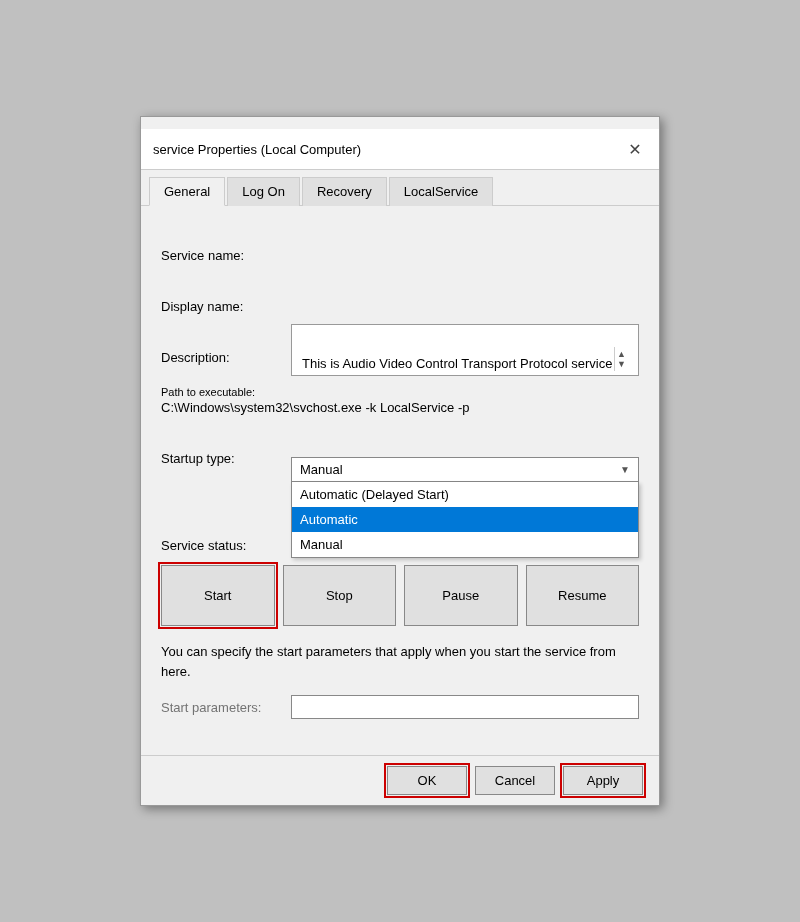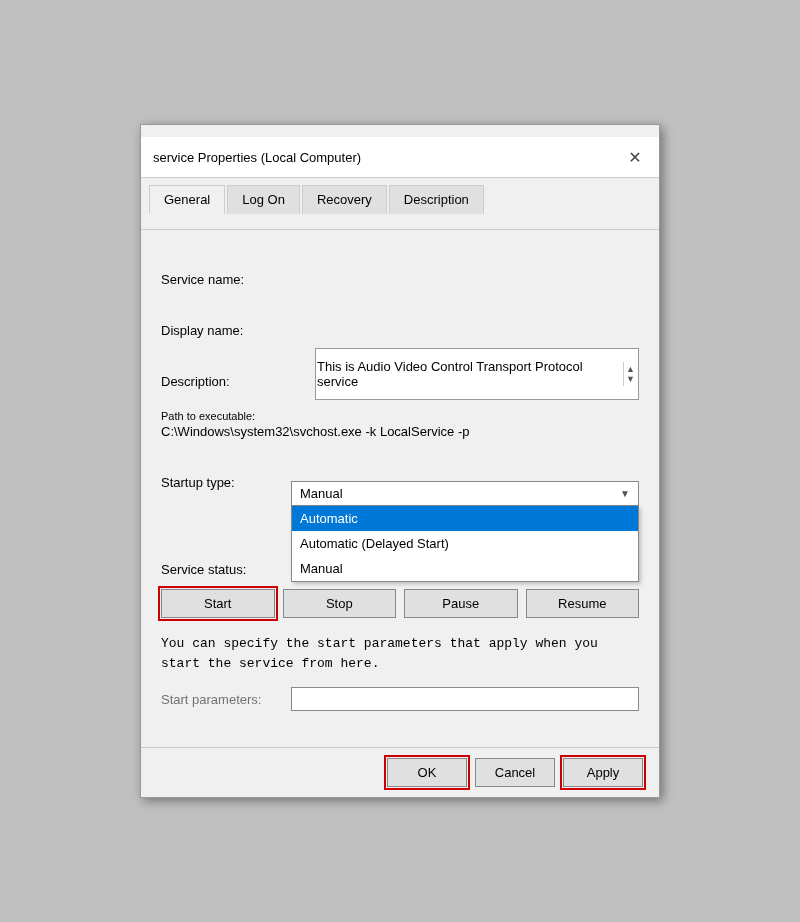--- a/index.html
+++ b/index.html
@@ -43,21 +43,21 @@
       display: flex;
       align-items: center;
       justify-content: center;
       color: #444;
     }
 
     .tabs {
       display: flex;
       border-bottom: 1px solid #ccc;
       background: #f0f0f0;
-      padding: 16px 8px;
+      padding: 0 8px;
       padding-top: 6px;
     }
     .tab {
       padding: 6px 14px;
       border: 1px solid #ccc;
       border-bottom: none;
       background: #e0e0e0;
       cursor: pointer;
       margin-right: 2px;
       font-size: 13px;
@@ -90,27 +90,26 @@
     }
     .form-value {
       flex: 1;
       font-size: 13px;
       color: #000;
     }
     .description-box {
       flex: 1;
       background: white;
       border: 1px solid #999;
-      padding: 4px 1px;
+      padding: 4px 10px;
       font-size: 13px;
       min-height: 52px;
       position: relative;
       display: flex;
-      align-items: center;
-      margin-left: 24px;
+      align-items: flex-end;
     }
     .description-text {
       flex: 1;
       font-size: 13px;
     }
     .scrollbar {
       width: 14px;
       display: flex;
       flex-direction: column;
       align-items: center;
@@ -202,37 +201,36 @@
       font-size: 13px;
     }
 
     .service-buttons {
       display: flex;
       gap: 8px;
       margin-bottom: 16px;
     }
     .svc-btn {
       flex: 1;
-      padding: 6px 0;
+      padding: 22px 0;
       background: #e0e0e0;
       border: 1px solid #888;
       cursor: pointer;
       font-size: 13px;
       text-align: center;
     }
     .svc-btn.highlighted {
       outline: 2px solid #cc0000;
       outline-offset: 1px;
     }
 
     .info-text {
       font-size: 13px;
       margin-bottom: 14px;
       line-height: 1.5;
-      font-family: Liberation Mono, monospace;
     }
 
     .start-params-row {
       display: flex;
       align-items: center;
       margin-bottom: 20px;
     }
     .start-params-label {
       width: 130px;
       font-size: 13px;
@@ -276,21 +274,21 @@
 
   <div class="title-bar">
     <span class="title-bar-text">service Properties (Local Computer)</span>
     <button class="close-btn">✕</button>
   </div>
 
   <div class="tabs">
     <div class="tab active">General</div>
     <div class="tab">Log On</div>
     <div class="tab">Recovery</div>
-    <div class="tab">Description</div>
+    <div class="tab">LocalService</div>
   </div>
 
   <div class="content">
 
     <div class="form-row">
       <span class="form-label">Service name:</span>
       <span class="form-value"></span>
     </div>
 
     <div class="form-row">
@@ -315,22 +313,22 @@
     </div>
 
     <div class="startup-row">
       <span class="form-label">Startup type:</span>
       <div class="dropdown-wrapper">
         <button class="dropdown-btn">
           <span>Manual</span>
           <span class="dropdown-arrow">▼</span>
         </button>
         <div class="dropdown-list">
+          <div class="dropdown-item">Automatic (Delayed Start)</div>
           <div class="dropdown-item selected">Automatic</div>
-          <div class="dropdown-item">Automatic (Delayed Start)</div>
           <div class="dropdown-item">Manual</div>
         </div>
       </div>
     </div>
 
     <div class="status-row">
       <span class="status-label">Service status:</span>
       <span class="status-value">Running</span>
     </div>
 

